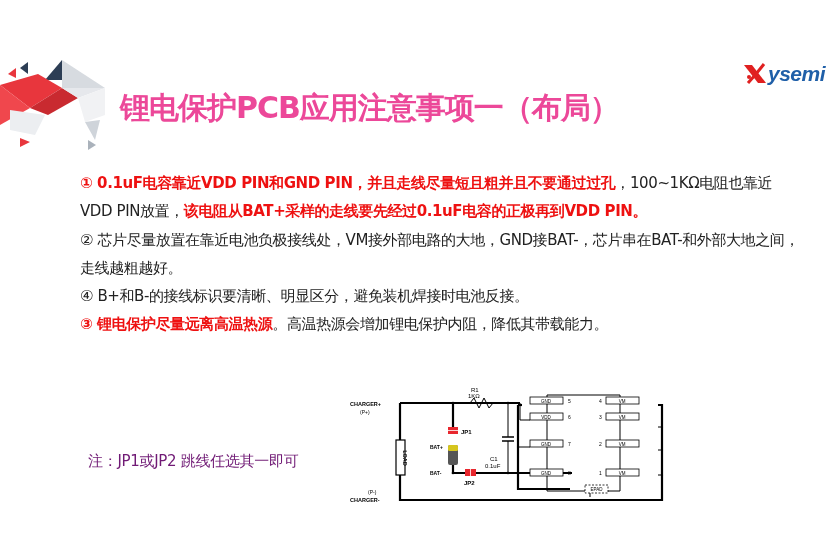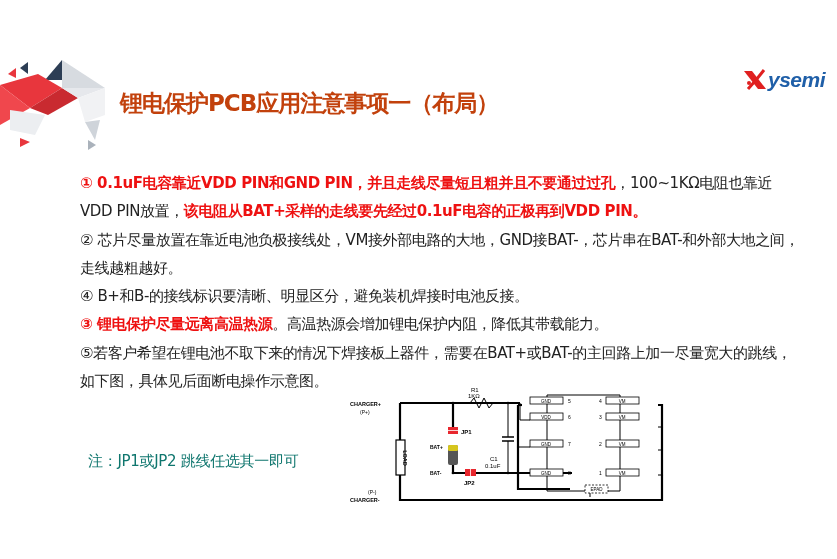--- a/index.html
+++ b/index.html
@@ -1,33 +1,33 @@
 <!DOCTYPE html>
 <html><head>
 <meta charset="utf-8">
 <style>
   html, body { margin: 0; padding: 0; }
   body {
     width: 837px; height: 559px; background: #ffffff; position: relative; overflow: hidden;
     font-family: "DejaVu Sans", "Liberation Sans", sans-serif;
   }
   .deco { position: absolute; left: 0; top: 60px; width: 130px; height: 110px; }
-  .logo { position: absolute; left: 742px; top: 62px; height: 30px; display: flex; align-items: flex-end; }
+  .logo { position: absolute; left: 742px; top: 62px; height: 30px; display: flex; align-items: flex-start; }
   .logo-text { font-family: "Liberation Sans", sans-serif; font-style: italic; font-weight: bold; font-size: 21px; color: #1f5fa8; letter-spacing: -0.5px; }
   .title {
-    position: absolute; left: 120px; top: 88px; font-size: 23px; font-weight: bold; color: #c2410c;
+    position: absolute; left: 120px; top: 88px; font-size: 30px; font-weight: bold; color: #ec4899;
     font-family: "DejaVu Sans", sans-serif; letter-spacing: -1px; white-space: nowrap;
   }
   .body-text {
     position: absolute; left: 80px; top: 169px; width: 720px; font-size: 15px; line-height: 28.3px;
     color: #222; font-family: "DejaVu Sans", sans-serif; letter-spacing: -0.4px;
   }
   .body-text p { margin: 0; }
   .red { color: #ee1111; font-weight: bold; }
-  .note { position: absolute; left: 88px; top: 452px; font-size: 15px; color: #0f766e; letter-spacing: -0.3px; }
+  .note { position: absolute; left: 88px; top: 452px; font-size: 15px; color: #701a75; letter-spacing: -0.3px; }
   .circuit { position: absolute; left: 340px; top: 385px; width: 340px; height: 125px; }
   .circuit text { font-family: "Liberation Sans", sans-serif; }
 </style>
 </head>
 <body>
 
 <svg class="deco" viewBox="0 0 130 110">
   <polygon points="62,0 62,20 45,20" fill="#2d3e55"></polygon>
   <polygon points="62,0 105,28 62,28" fill="#d7dbe0"></polygon>
   <polygon points="20,8 28,2 28,14" fill="#2d3e55"></polygon>
@@ -52,21 +52,20 @@
   <span class="logo-text">ysemi</span>
 </div>
 
 <div class="title">锂电保护PCB应用注意事项一（布局）</div>
 
 <div class="body-text">
   <p><span class="red">① 0.1uF电容靠近VDD PIN和GND PIN，并且走线尽量短且粗并且不要通过过孔</span><span>，100~1KΩ电阻也靠近VDD PIN放置，</span><span class="red">该电阻从BAT+采样的走线要先经过0.1uF电容的正极再到VDD PIN。</span></p>
   <p><span>② 芯片尽量放置在靠近电池负极接线处，VM接外部电路的大地，GND接BAT-，芯片串在BAT-和外部大地之间，走线越粗越好。</span></p>
   <p><span>④ B+和B-的接线标识要清晰、明显区分，避免装机焊接时电池反接。</span></p>
   <p><span class="red">③ 锂电保护尽量远离高温热源</span><span>。高温热源会增加锂电保护内阻，降低其带载能力。</span></p>
-  <p><span>⑤若客户希望在锂电池不取下来的情况下焊接板上器件，需要在BAT+或BAT-的主回路上加一尽量宽大的跳线，如下图，具体见后面断电操作示意图。</span></p>
 </div>
 
 <div class="note">注：JP1或JP2 跳线任选其一即可</div>
 
 <svg class="circuit" viewBox="0 0 340 125">
 
   <g stroke="#000" stroke-width="2.2" fill="none">
     <polyline points="60,18 180,18"></polyline>
     <polyline points="60,18 60,55"></polyline>
     <polyline points="60,90 60,115 322,115 322,20 318,20"></polyline>

